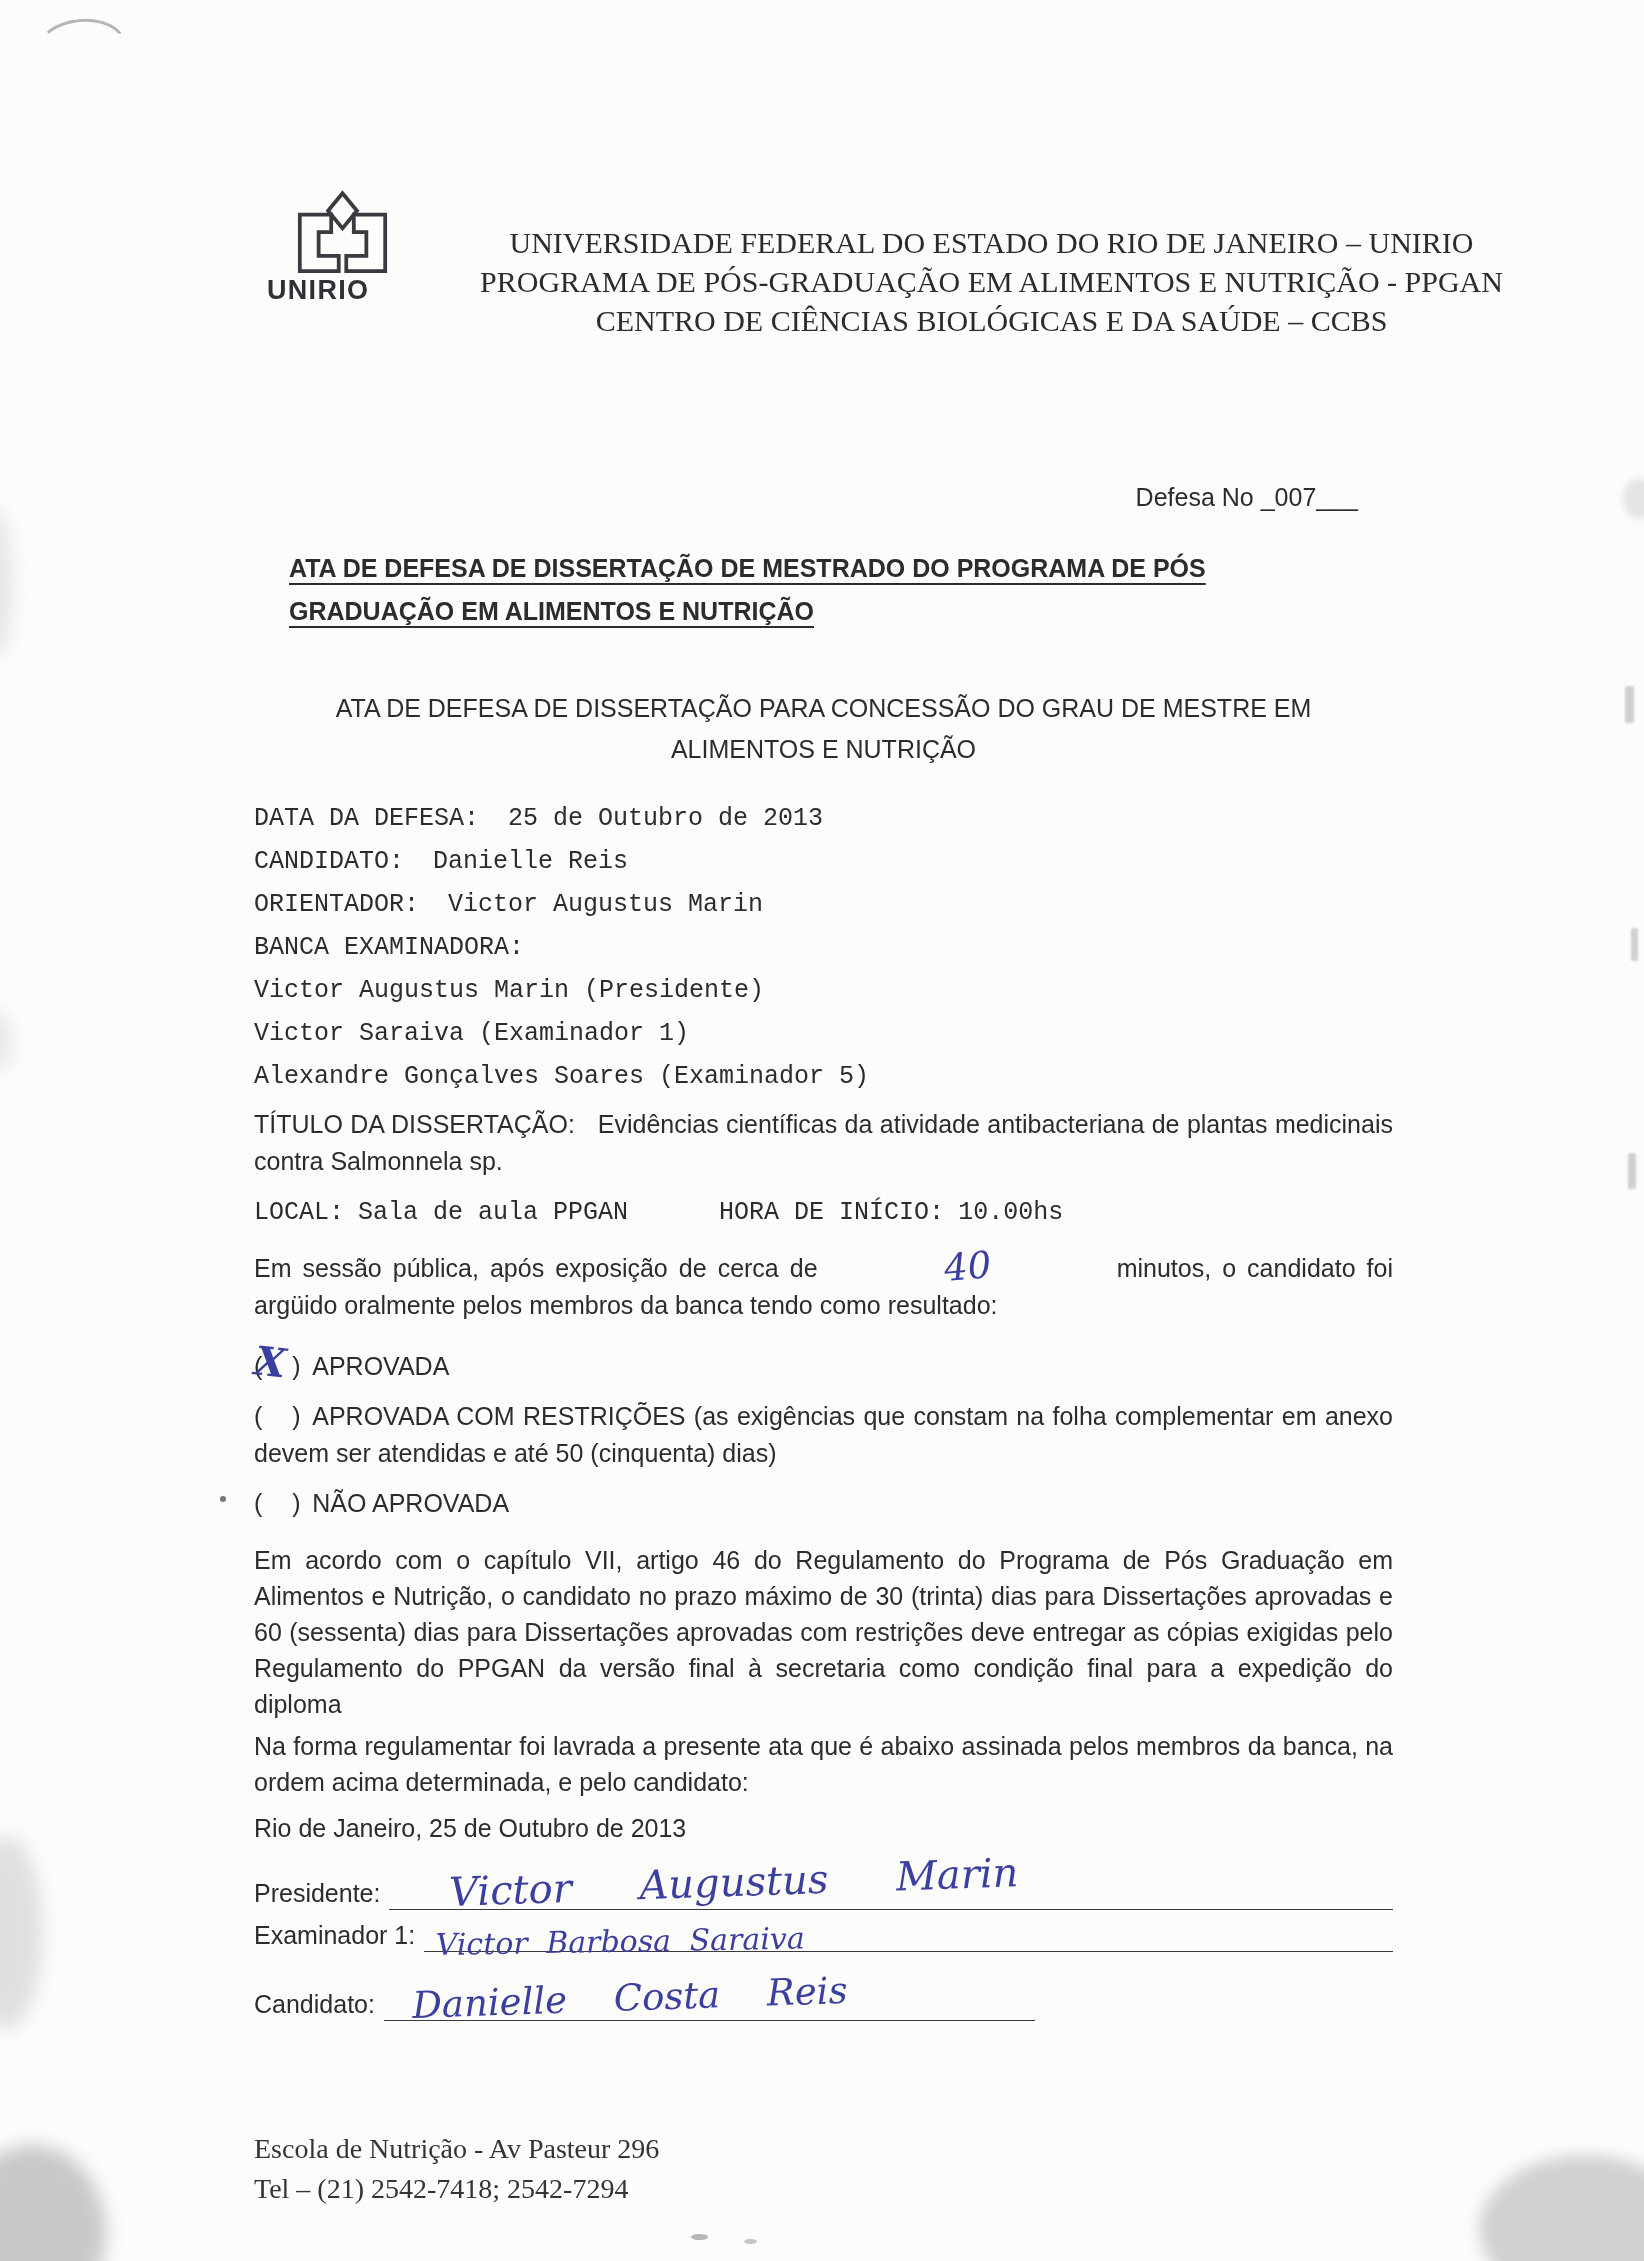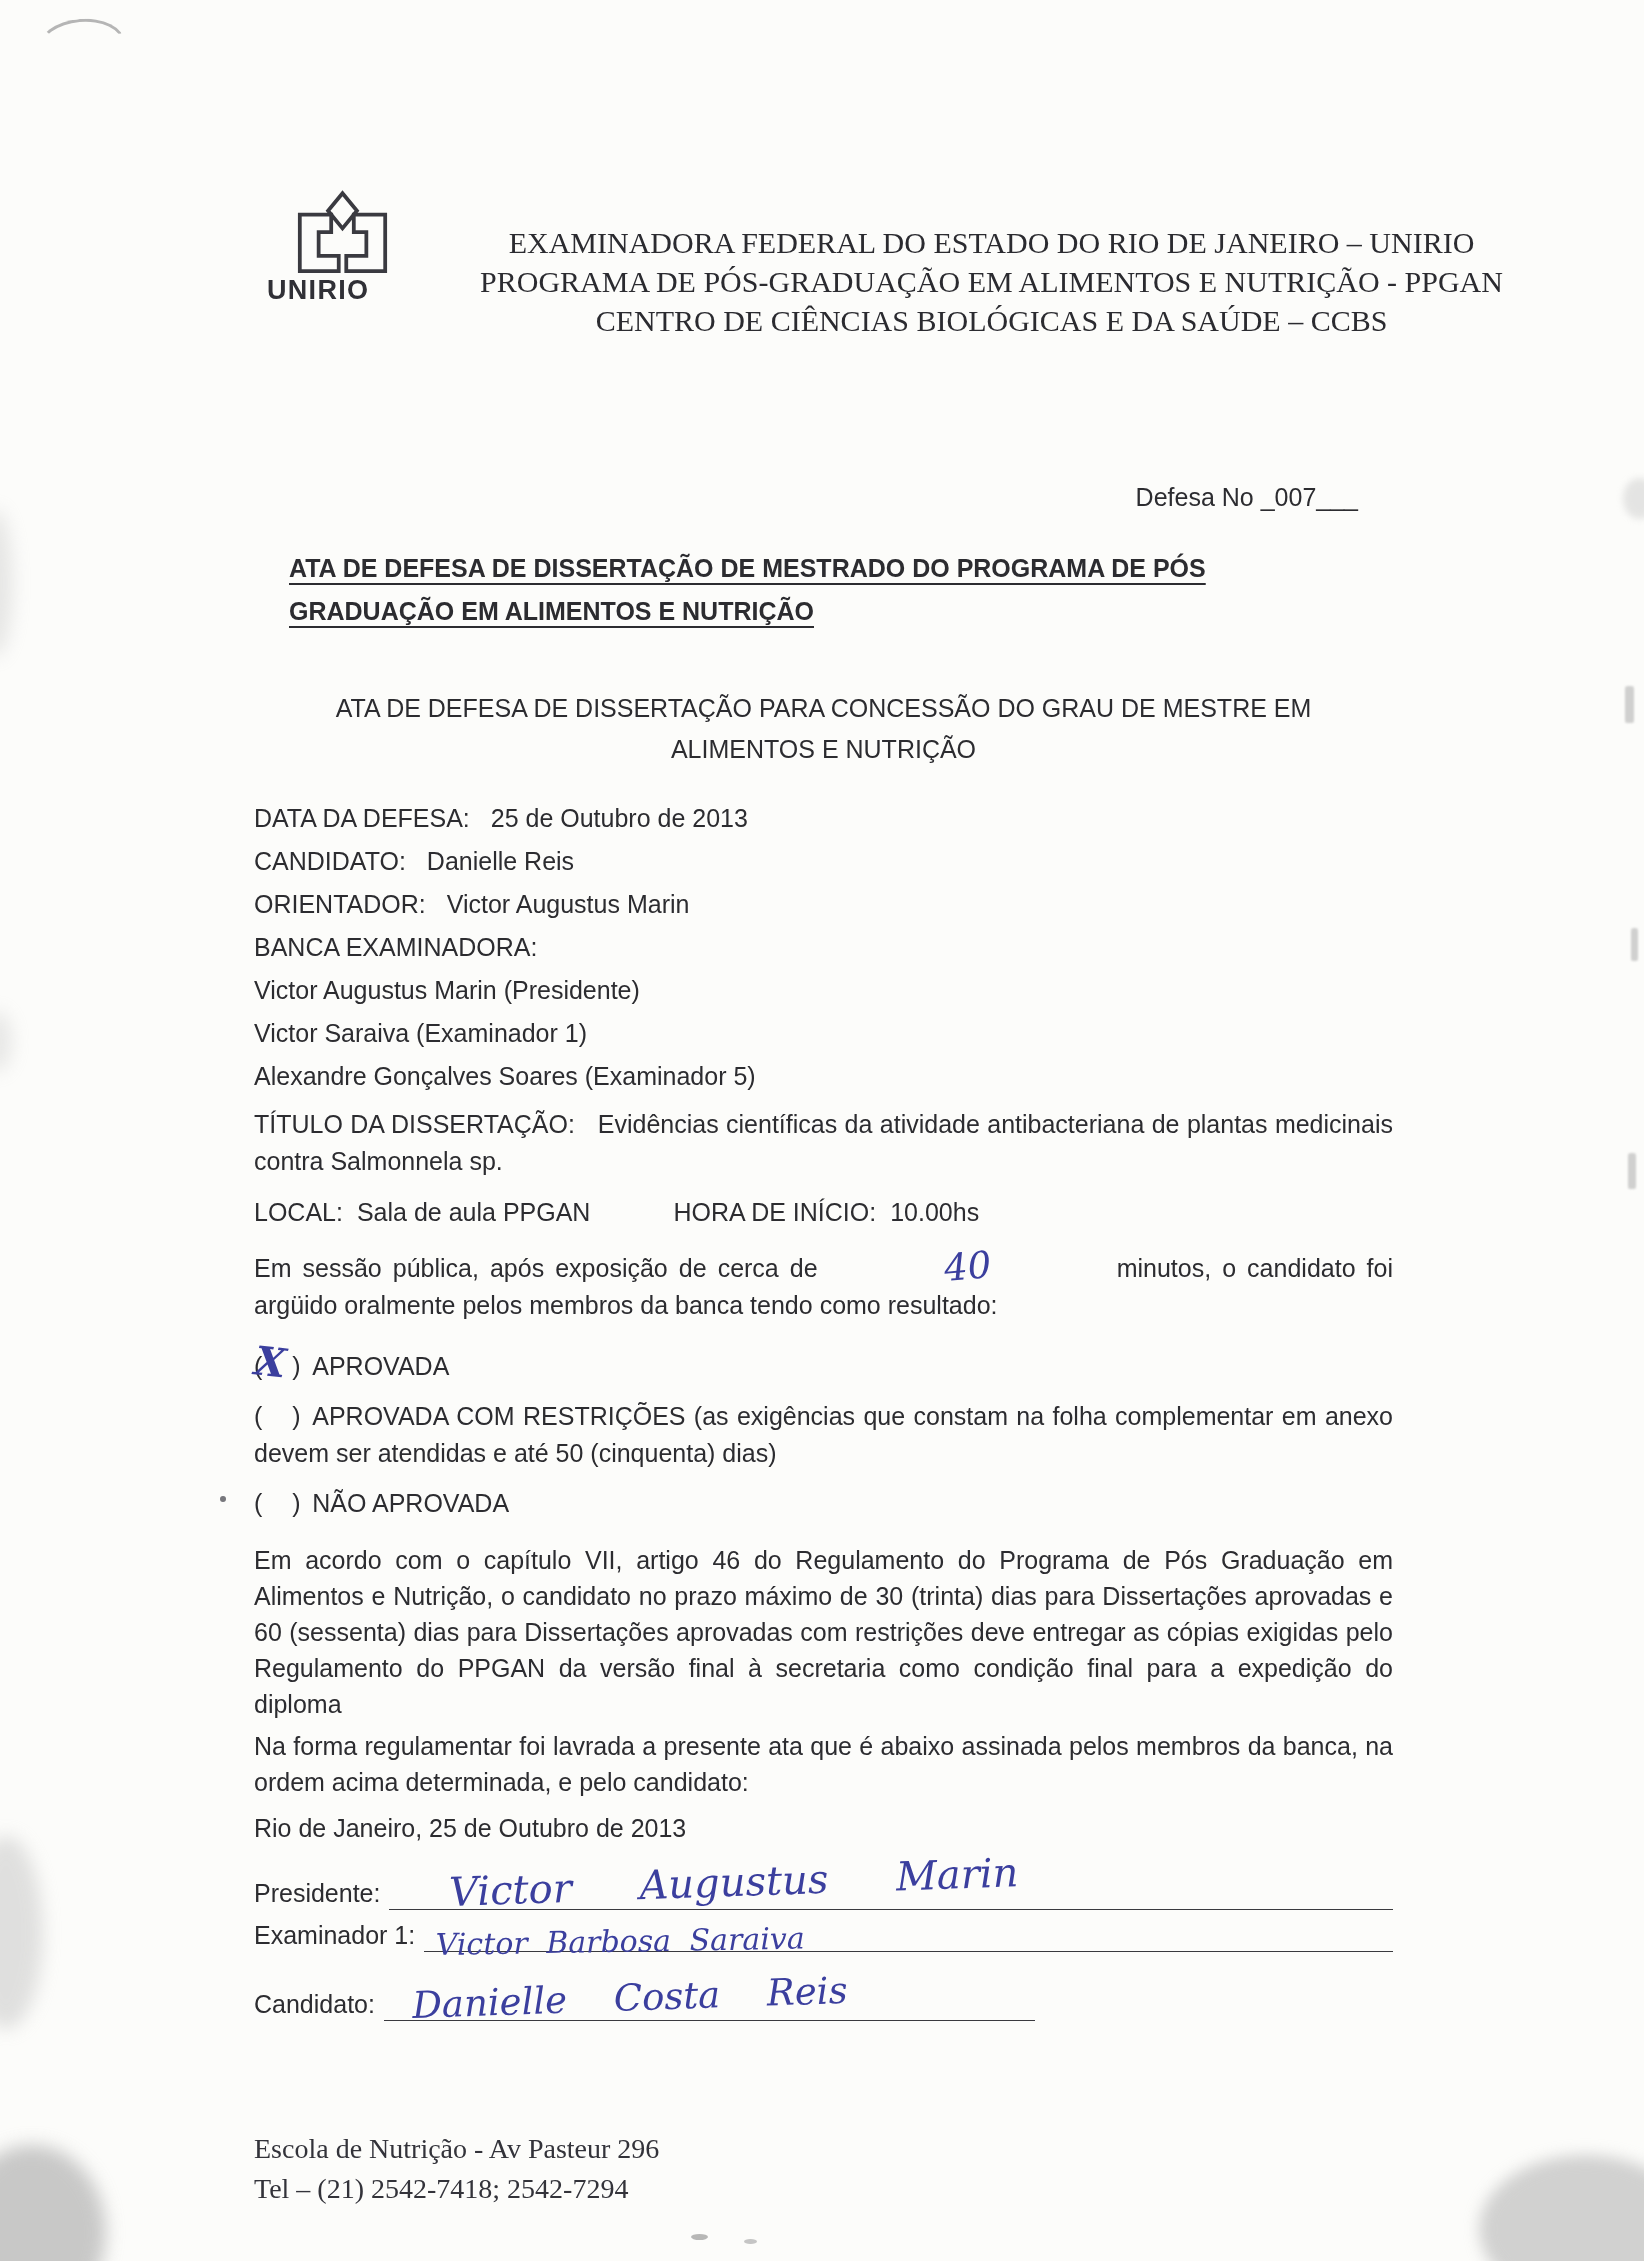--- a/index.html
+++ b/index.html
@@ -62,21 +62,21 @@
   }
   .doc-subtitle {
     width: 1005px;
     margin: 55px auto 0 auto;
     font-size: 25px;
     font-weight: normal;
     line-height: 41px;
     text-align: center;
   }
   .fields { margin-top: 27px; }
-  .line { font-size: 25px; line-height: 43px; }
+  .line { font-size: 25px; line-height: 43px; font-family: Liberation Mono, monospace; }
   .line .lbl { margin-right: 14px; }
   .para { font-size: 25px; line-height: 37px; text-align: justify; margin: 0; }
   .para .lbl { margin-right: 15.5px; }
   .titulo-para { margin-top: 7.7px; }
   .local-line { margin-top: 11.6px; }
   .local-line .hora { margin-left: 76px; }
   .sessao { margin-top: 11.6px; }
   .blank {
     display: inline-block;
     width: 277px;
@@ -202,21 +202,21 @@
       <svg viewBox="0 0 180 150">
         <g fill="#fcfcfa" stroke="#3a3a40" stroke-width="6" stroke-linejoin="miter">
           <path d="M90 6 L113 34 L90 62 L67 34 Z"></path>
           <path d="M22 40 L72 40 L72 68 L52 68 L52 106 L84 106 L84 130 L22 130 Z"></path>
           <path d="M158 40 L108 40 L108 68 L128 68 L128 106 L96 106 L96 130 L158 130 Z"></path>
         </g>
       </svg>
       <div class="logo-text">UNIRIO</div>
     </div>
     <div class="letterhead-lines">
-      <div>EXAMINADORA FEDERAL DO ESTADO DO RIO DE JANEIRO – UNIRIO</div>
+      <div>UNIVERSIDADE FEDERAL DO ESTADO DO RIO DE JANEIRO – UNIRIO</div>
       <div>PROGRAMA DE PÓS-GRADUAÇÃO EM ALIMENTOS E NUTRIÇÃO - PPGAN</div>
       <div>CENTRO DE CIÊNCIAS BIOLÓGICAS E DA SAÚDE – CCBS</div>
     </div>
   </header>
 
   <div class="content">
 
     <div class="defesa-no">
       <span>Defesa No</span>
       <span>_007___</span>

